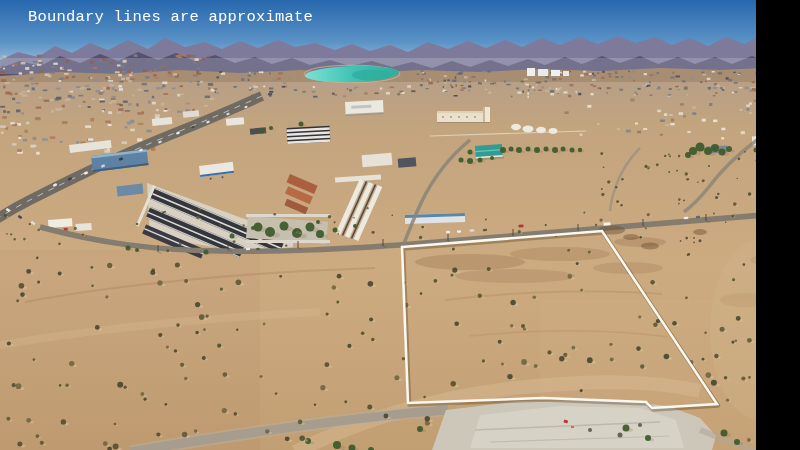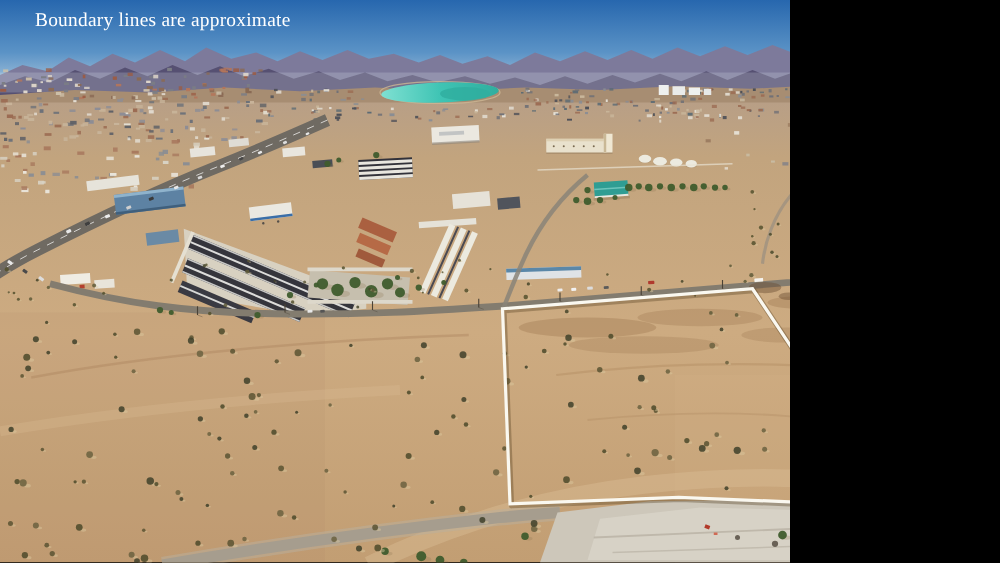--- a/index.html
+++ b/index.html
@@ -5,22 +5,22 @@
   :root{
     --sky-top:#2767ae; --sky-mid:#5b93c6; --sky-horizon:#aac6dd;
     --mtn-far:#7d7a9b; --mtn-near:#565072; --foothills:#a78d72;
     --desert-distant:#b89f86; --desert-mid:#c6a67e; --desert-fore:#c29e73;
     --pond-light:#7fe0d2; --pond:#3fc4b4; --pond-deep:#2fae9f;
     --road-paved:#6f6a62; --road-frontage:#837c6f; --road-dirt:#a69d8e;
     --pad:#cdc7ba; --wash:#d9bd94; --shrub-shadow:#dcc9a0; --tree:#3f5c2d;
     --boundary:#faf8f0; --caption-color:#ffffff;
   }
   html,body{margin:0;padding:0;background:#000;}
-  .scene{position:relative;width:632px;height:450px;overflow:hidden;
-         font-family:Liberation Serif, serif;}
+  .scene{position:relative;width:756px;height:450px;overflow:hidden;
+         font-family:Liberation Mono, monospace;}
   .scene svg{position:absolute;left:0;top:0;display:block;}
   .caption{position:absolute;left:28px;top:8px;font-size:15.5px;font-weight:500;
            letter-spacing:.2px;color:var(--caption-color);user-select:none;}
 </style>
 </head>
 <body>
 
 <div class="scene">
 <svg width="800" height="450" viewBox="0 0 800 450">
   <defs>

